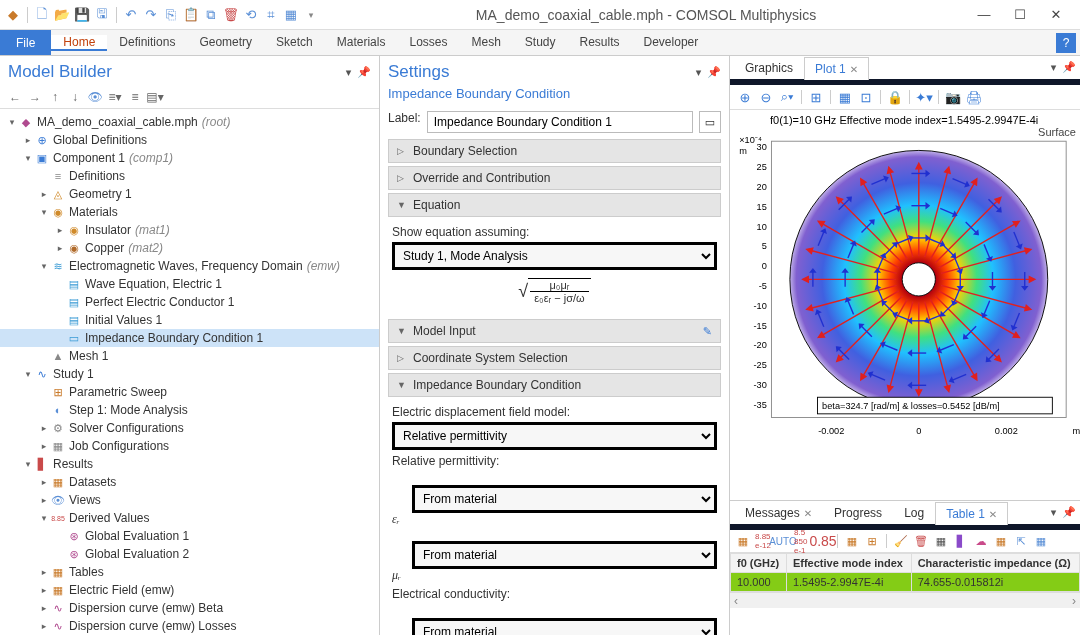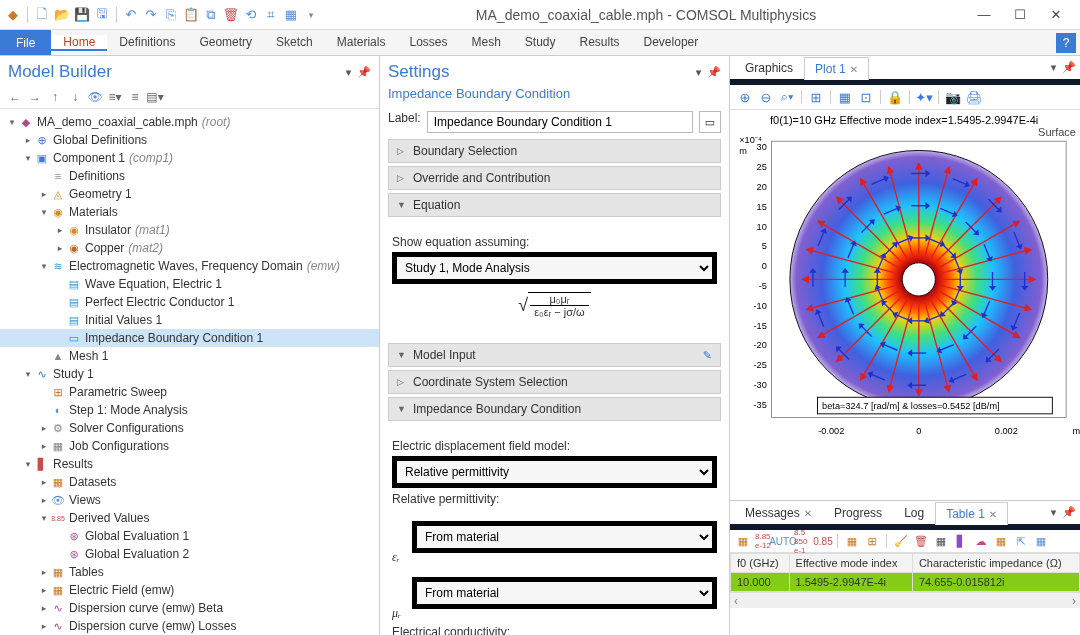--- a/index.html
+++ b/index.html
@@ -32,43 +32,43 @@
 .tree-item .ico { width: 16px; text-align: center; font-size: 11px; margin-right: 3px; }
 .tree-item .suffix { color: #888; font-style: italic; margin-left: 4px; }
 .settings { background: #fff; }
 .settings-body { flex: 1; overflow: auto; padding: 4px 8px; }
 .label-row { display: flex; gap: 6px; margin-bottom: 6px; }
 .label-row input { flex: 1; border: 1px solid #bbb; padding: 3px 6px; font-size: 12px; }
 .label-row .btn { width: 22px; height: 22px; border: 1px solid #bbb; display: flex; align-items: center; justify-content: center; cursor: pointer; font-size: 11px; }
 .section-hdr { background: #e5e5e5; border: 1px solid #ccc; padding: 4px 8px; margin-top: 3px; display: flex; align-items: center; gap: 6px; cursor: pointer; font-size: 12px; }
 .section-hdr .tw { font-size: 9px; color: #666; width: 10px; }
 .section-hdr .edit { margin-left: auto; color: #3a7bd5; font-size: 11px; }
-.section-body { padding: 14px 4px; }
+.section-body { padding: 4px 4px; }
 .sec-label { font-size: 12px; color: #333; margin: 4px 0 3px; }
 .dropdown { display: flex; align-items: center; }
 .dropdown .sym { width: 20px; font-style: italic; font-family: Georgia, serif; margin-top: 41px; }
-.dropdown select { flex: 1; border: 5px solid #000000; padding: 3px 4px; font-size: 12px; background: #f7f7f7; }
+.dropdown select { flex: 1; border: 3px solid #000000; padding: 3px 4px; font-size: 12px; background: #f7f7f7; }
 .equation { text-align: center; padding: 8px 0; font-family: Georgia, serif; font-size: 13px; }
 .graphics { display: flex; flex-direction: column; }
 .gtabs { display: flex; border-bottom: 6px solid #0f172a; align-items: center; padding: 0 4px; justify-content: flex-end; }
 .gtabs .gtab { padding: 4px 10px; cursor: pointer; font-size: 12px; border: 1px solid transparent; border-bottom: none; }
 .gtabs .gtab.active { background: #fff; border-color: #ccc; color: #3a7bd5; position: relative; top: 1px; }
 .gtabs .gtab .x { color: #888; margin-left: 4px; font-size: 10px; }
 .gtoolbar { display: flex; gap: 3px; padding: 3px 6px; border-bottom: 1px solid #ddd; align-items: center; }
 .gtoolbar .ico { width: 18px; height: 18px; display: flex; align-items: center; justify-content: center; color: #3a7bd5; font-size: 13px; cursor: pointer; }
 .gtoolbar .sep { width: 1px; height: 14px; background: #ccc; margin: 0 2px; }
 .plot-area { flex: 1; position: relative; background: #fff; overflow: hidden; }
 .plot-title { position: absolute; top: 4px; left: 40px; right: 4px; font-size: 11px; color: #000; text-align: left; }
 .plot-svg { position: absolute; top: 22px; left: 0; right: 0; bottom: 0; }
 .bottom-panel { border-top: 1px solid #ccc; display: flex; flex-direction: column; }
 .table-tb { display: flex; gap: 2px; padding: 2px 4px; border-bottom: 1px solid #ddd; align-items: center; }
 .table-tb .ico { width: 18px; height: 18px; display: flex; align-items: center; justify-content: center; font-size: 11px; cursor: pointer; }
 table.data { width: 100%; border-collapse: collapse; font-size: 11px; }
 table.data th, table.data td { border: 1px solid #ddd; padding: 3px 6px; text-align: left; background: #84cc16; }
-table.data th { background: #f3f3f3; font-weight: normal; }
+table.data th { background: #f3f3f3; font-weight: bold; }
 .scrollbar-bottom { height: 16px; background: #f0f0f0; border-top: 1px solid #ddd; display: flex; align-items: center; padding: 0 4px; }
 .scrollbar-bottom .arr { color: #888; cursor: pointer; }
 </style>
 </head>
 <body>
 
 <div class="titlebar">
   <div class="qat">
     <span class="ico" style="color:#c97a2a">◆</span>
     <span style="width:1px;height:16px;background:#ccc;margin:0 3px"></span>
@@ -614,21 +614,21 @@
         <div class="panel-ctrl" style="margin-left:auto">
           <span>▾</span>
           <span>📌</span>
         </div>
       </div>
       <div class="table-tb">
         <span class="ico" style="color:#c97a2a">▦</span>
         <span class="ico" style="color:#c94a4a;font-size:8px">8.85<br>e-12</span>
         <span class="ico" style="color:#5a8fd6;font-size:10px">AUTO</span>
         <span class="ico" style="color:#c94a4a;font-size:8px">8.5 850<br>e-1</span>
-        <span class="ico" style="color:#c94a4a;font-size:10px">0.85</span>
+        <span class="ico" style="color:#c94a4a;font-size:14px">0.85</span>
         <span class="sep" style="width:1px;height:14px;background:#ccc;margin:0 3px"></span>
         <span class="ico" style="color:#c97a2a">▦</span>
         <span class="ico" style="color:#c97a2a">⊞</span>
         <span class="sep" style="width:1px;height:14px;background:#ccc;margin:0 3px"></span>
         <span class="ico" style="color:#c9aa2a">🧹</span>
         <span class="ico" style="color:#c94a4a">🗑</span>
         <span class="ico" style="color:#555">▦</span>
         <span class="ico" style="color:#8a4ac9">▋</span>
         <span class="ico" style="color:#c94a8a">☁</span>
         <span class="ico" style="color:#c97a2a">▦</span>

